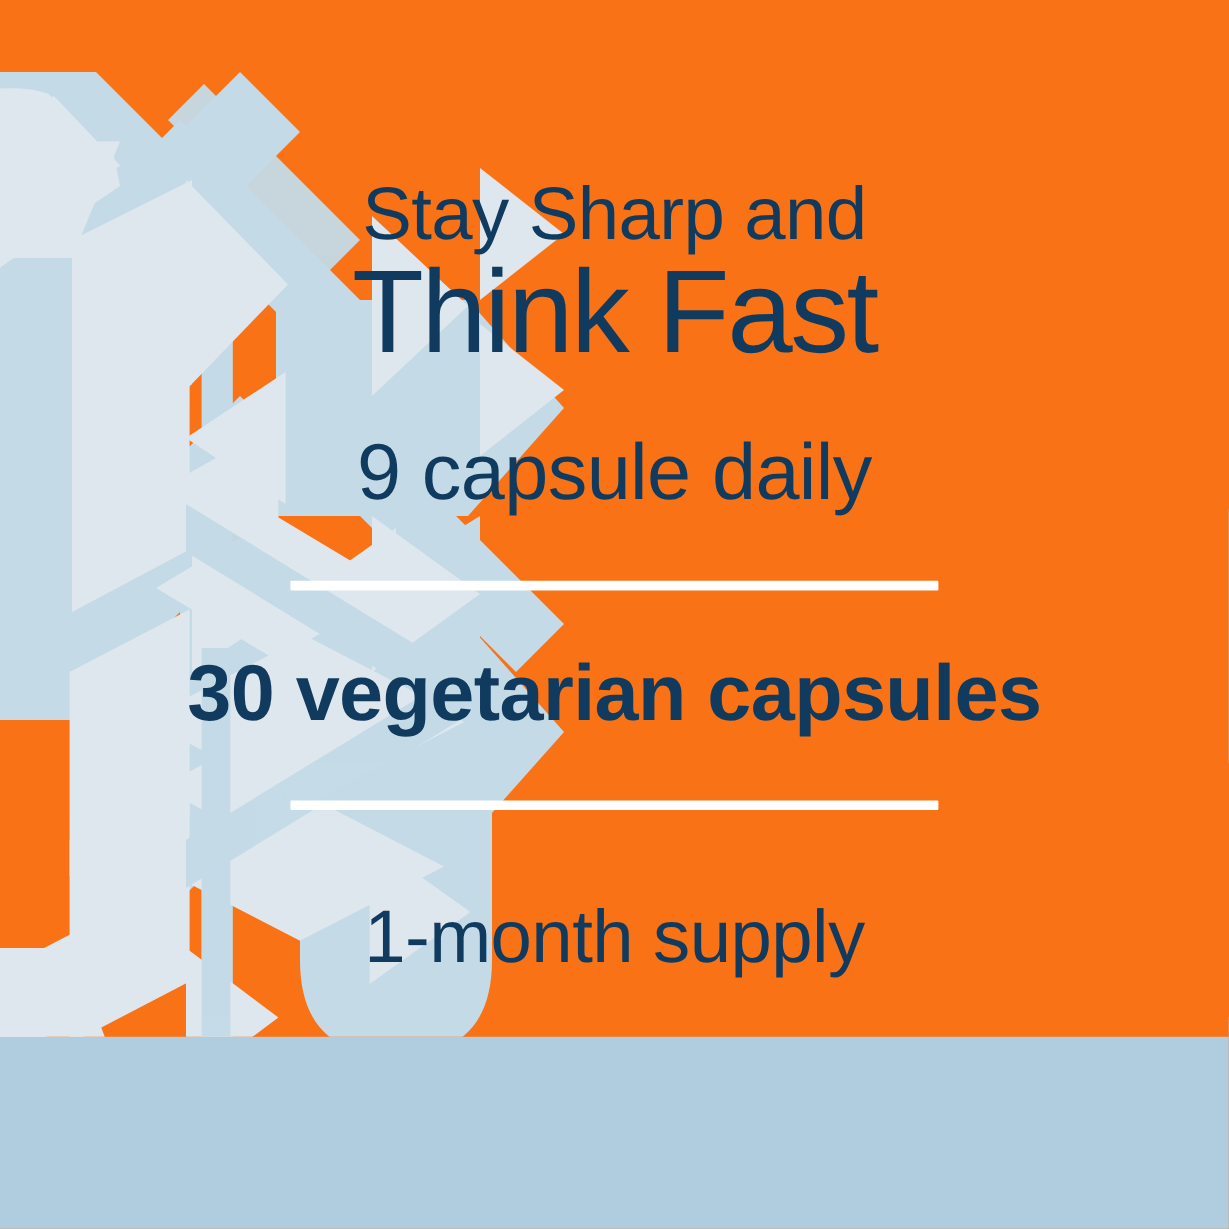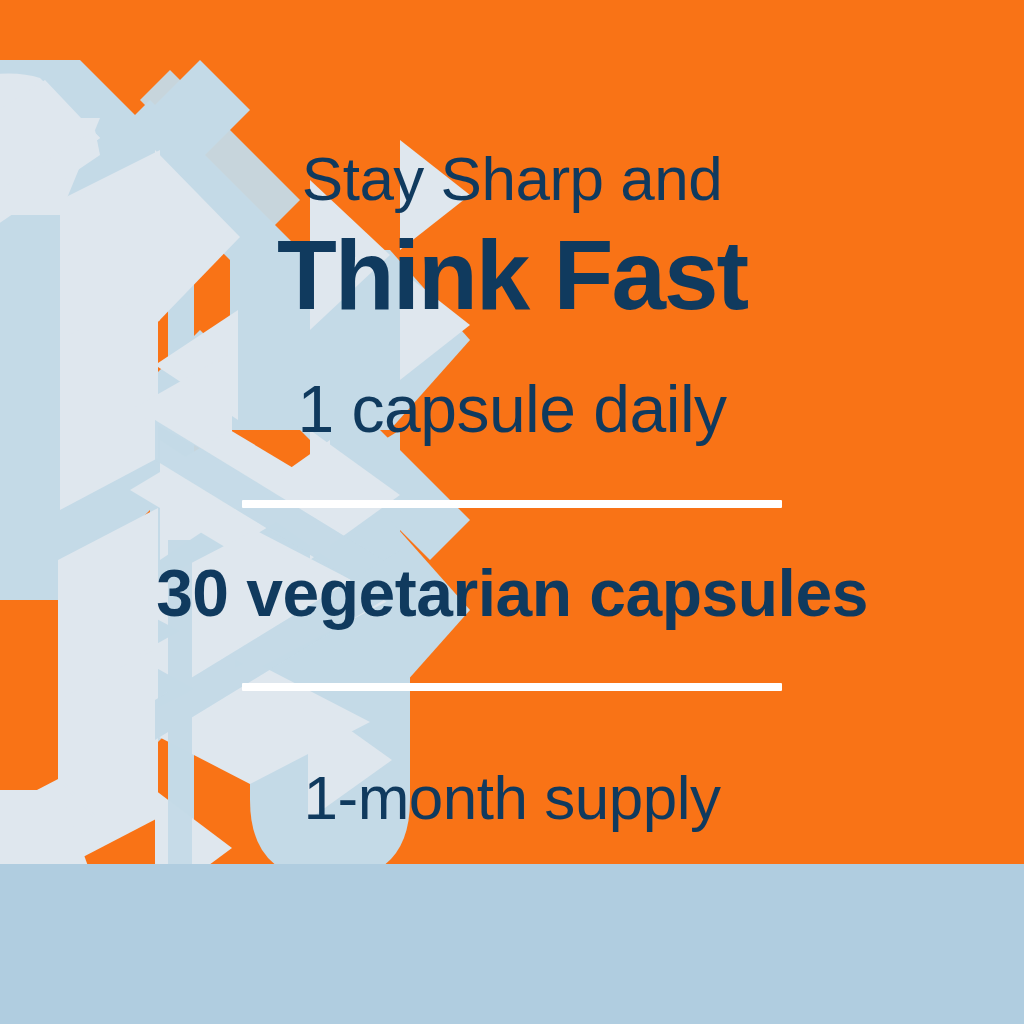--- a/index.html
+++ b/index.html
@@ -50,24 +50,24 @@
     font-size: 62px;
     line-height: 1.0;
     font-weight: 400;
     letter-spacing: -0.5px;
     color: #103a5e;
     text-align: center;
     white-space: nowrap;
   }
 
   .headline {
-    margin-top: 16px;
+    margin-top: 0;
     font-size: 98px;
     line-height: 1.0;
-    font-weight: 700;
+    font-weight: 400;
     letter-spacing: -2px;
     color: #103a5e;
     text-align: center;
     white-space: nowrap;
   }
 
   .line-daily {
     margin-top: 52px;
     font-size: 66px;
     line-height: 1.0;
@@ -211,21 +211,21 @@
 
     </g>
   </svg>
 
   <div id="content">
 
     <div class="eyebrow">Stay Sharp and</div>
 
     <div class="headline">Think Fast</div>
 
-    <div class="line-daily">1 capsule daily</div>
+    <div class="line-daily">9 capsule daily</div>
 
     <div class="divider" id="divider-1"></div>
 
     <div class="line-count">30 vegetarian capsules</div>
 
     <div class="divider" id="divider-2"></div>
 
     <div class="line-supply">1-month supply</div>
 
   </div>

